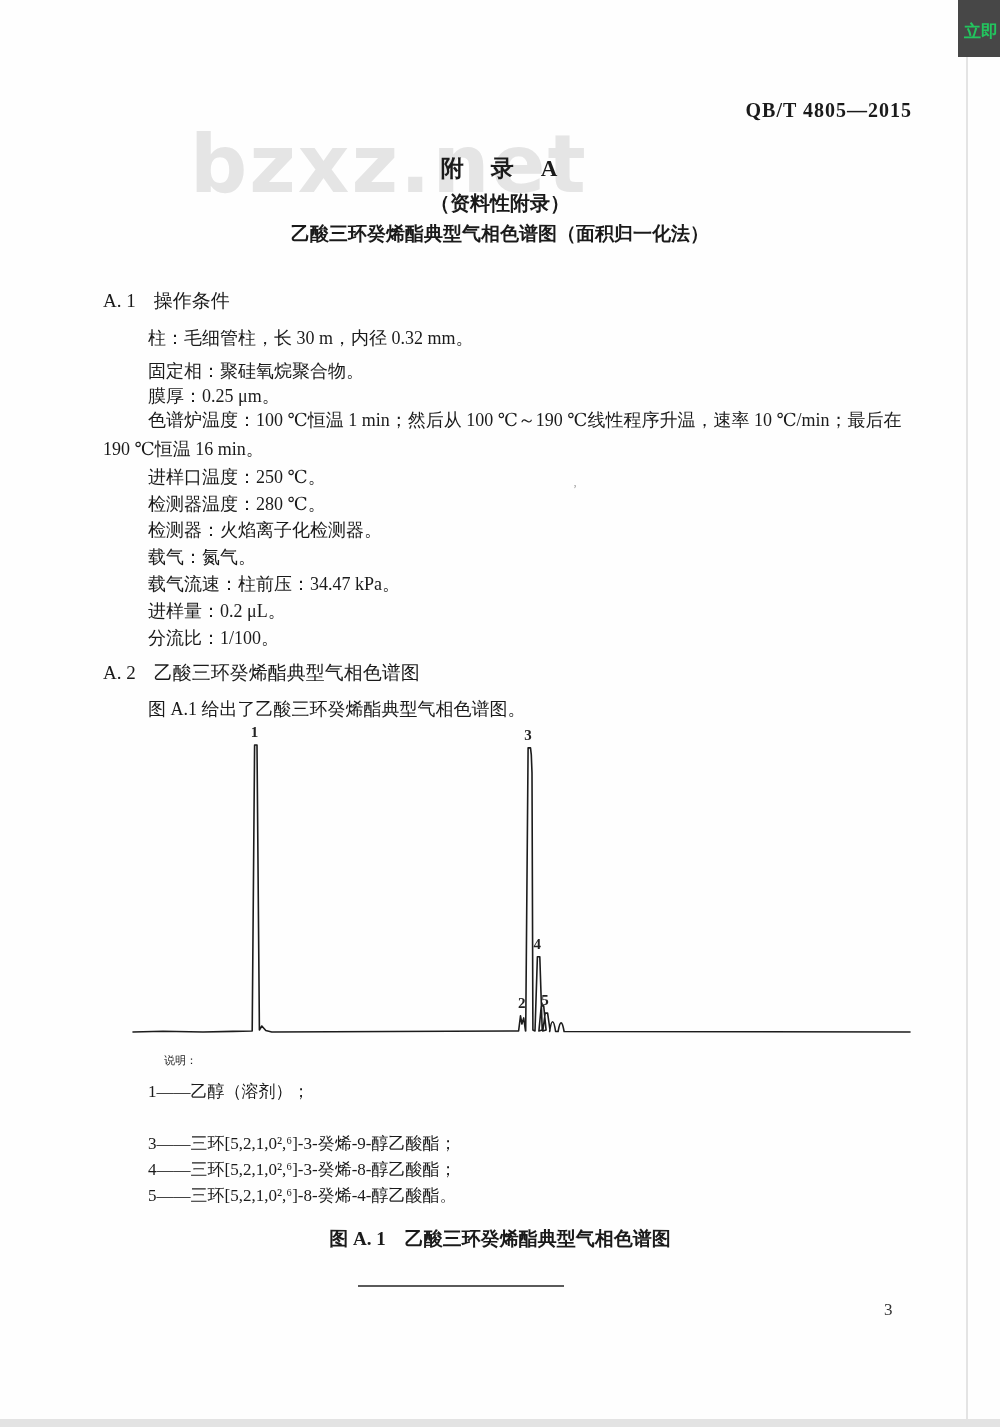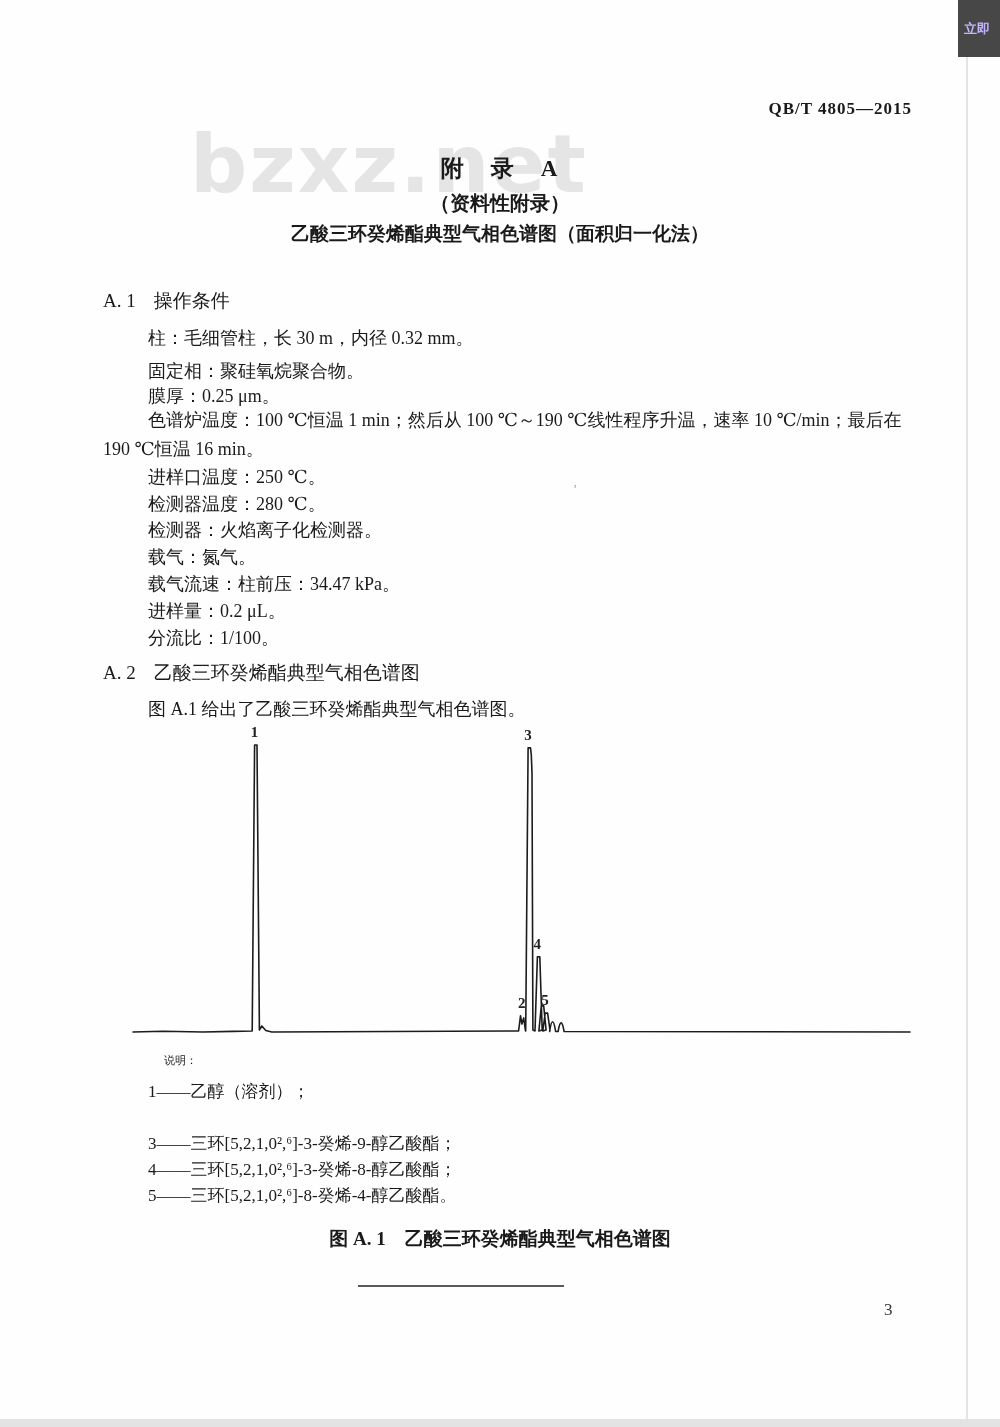--- a/index.html
+++ b/index.html
@@ -6,21 +6,21 @@
   #page{
     position:relative;width:1000px;height:1427px;background:#fefefe;
     font-family:"Liberation Serif","DejaVu Serif",serif;color:#1a1a1a;overflow:hidden;
   }
   .abs{position:absolute;white-space:nowrap;}
   .center{left:0;width:1000px;text-align:center;}
   #watermark{
     left:190px;top:118px;font-family:"DejaVu Sans",sans-serif;
     font-weight:bold;font-size:80px;letter-spacing:2px;color:#e5e5e5;
   }
-  #header-right{right:88px;top:99px;font-size:17px;font-weight:bold;letter-spacing:1px;}
+  #header-right{right:88px;top:99px;font-size:20px;font-weight:bold;letter-spacing:1px;}
   .title1{top:153px;font-size:23px;font-weight:bold;letter-spacing:2px;}
   .title2{top:190px;font-size:20px;font-weight:bold;}
   .title3{top:221px;font-size:19px;font-weight:bold;}
   .h2{left:103px;font-size:19px;font-weight:normal;}
   .h2 .h2-title{margin-left:18px;}
   .bodyline{left:148px;font-size:18px;}
   .bodyline.outdent{left:103px;}
   #figure{left:133px;top:733px;width:780px;height:302px;overflow:visible;}
   #chrom-svg{position:absolute;left:0;top:0;overflow:visible;}
   .peak-label{
@@ -30,21 +30,21 @@
   .legend-title{left:164px;top:1053px;font-size:11px;}
   .legend-item{left:148px;font-size:17px;}
   #caption{top:1226px;font-size:19px;font-weight:bold;}
   #footer-rule{left:358px;top:1285px;width:206px;height:2px;background:#5a5a5a;}
   #page-number{left:884px;top:1300px;font-size:17px;color:#333;}
   #corner-box{
     position:absolute;right:0;top:0;width:42px;height:57px;background:#474747;
     overflow:hidden;cursor:pointer;
   }
   #corner-box span{
-    position:absolute;left:6px;top:20px;color:#c4b5fd;font-size:13px;font-weight:bold;
+    position:absolute;left:6px;top:20px;color:#22c55e;font-size:17px;font-weight:bold;
     font-family:"DejaVu Sans",sans-serif;white-space:nowrap;
   }
   #edge-line{left:966px;top:57px;width:2px;height:1362px;background:#e4e4e4;}
   #bottom-strip{left:0;top:1419px;width:1000px;height:8px;background:#e3e3e3;}
   .speck{position:absolute;color:#9a9a9a;font-size:12px;}
 </style>
 </head>
 <body>
 
 <div id="page">

